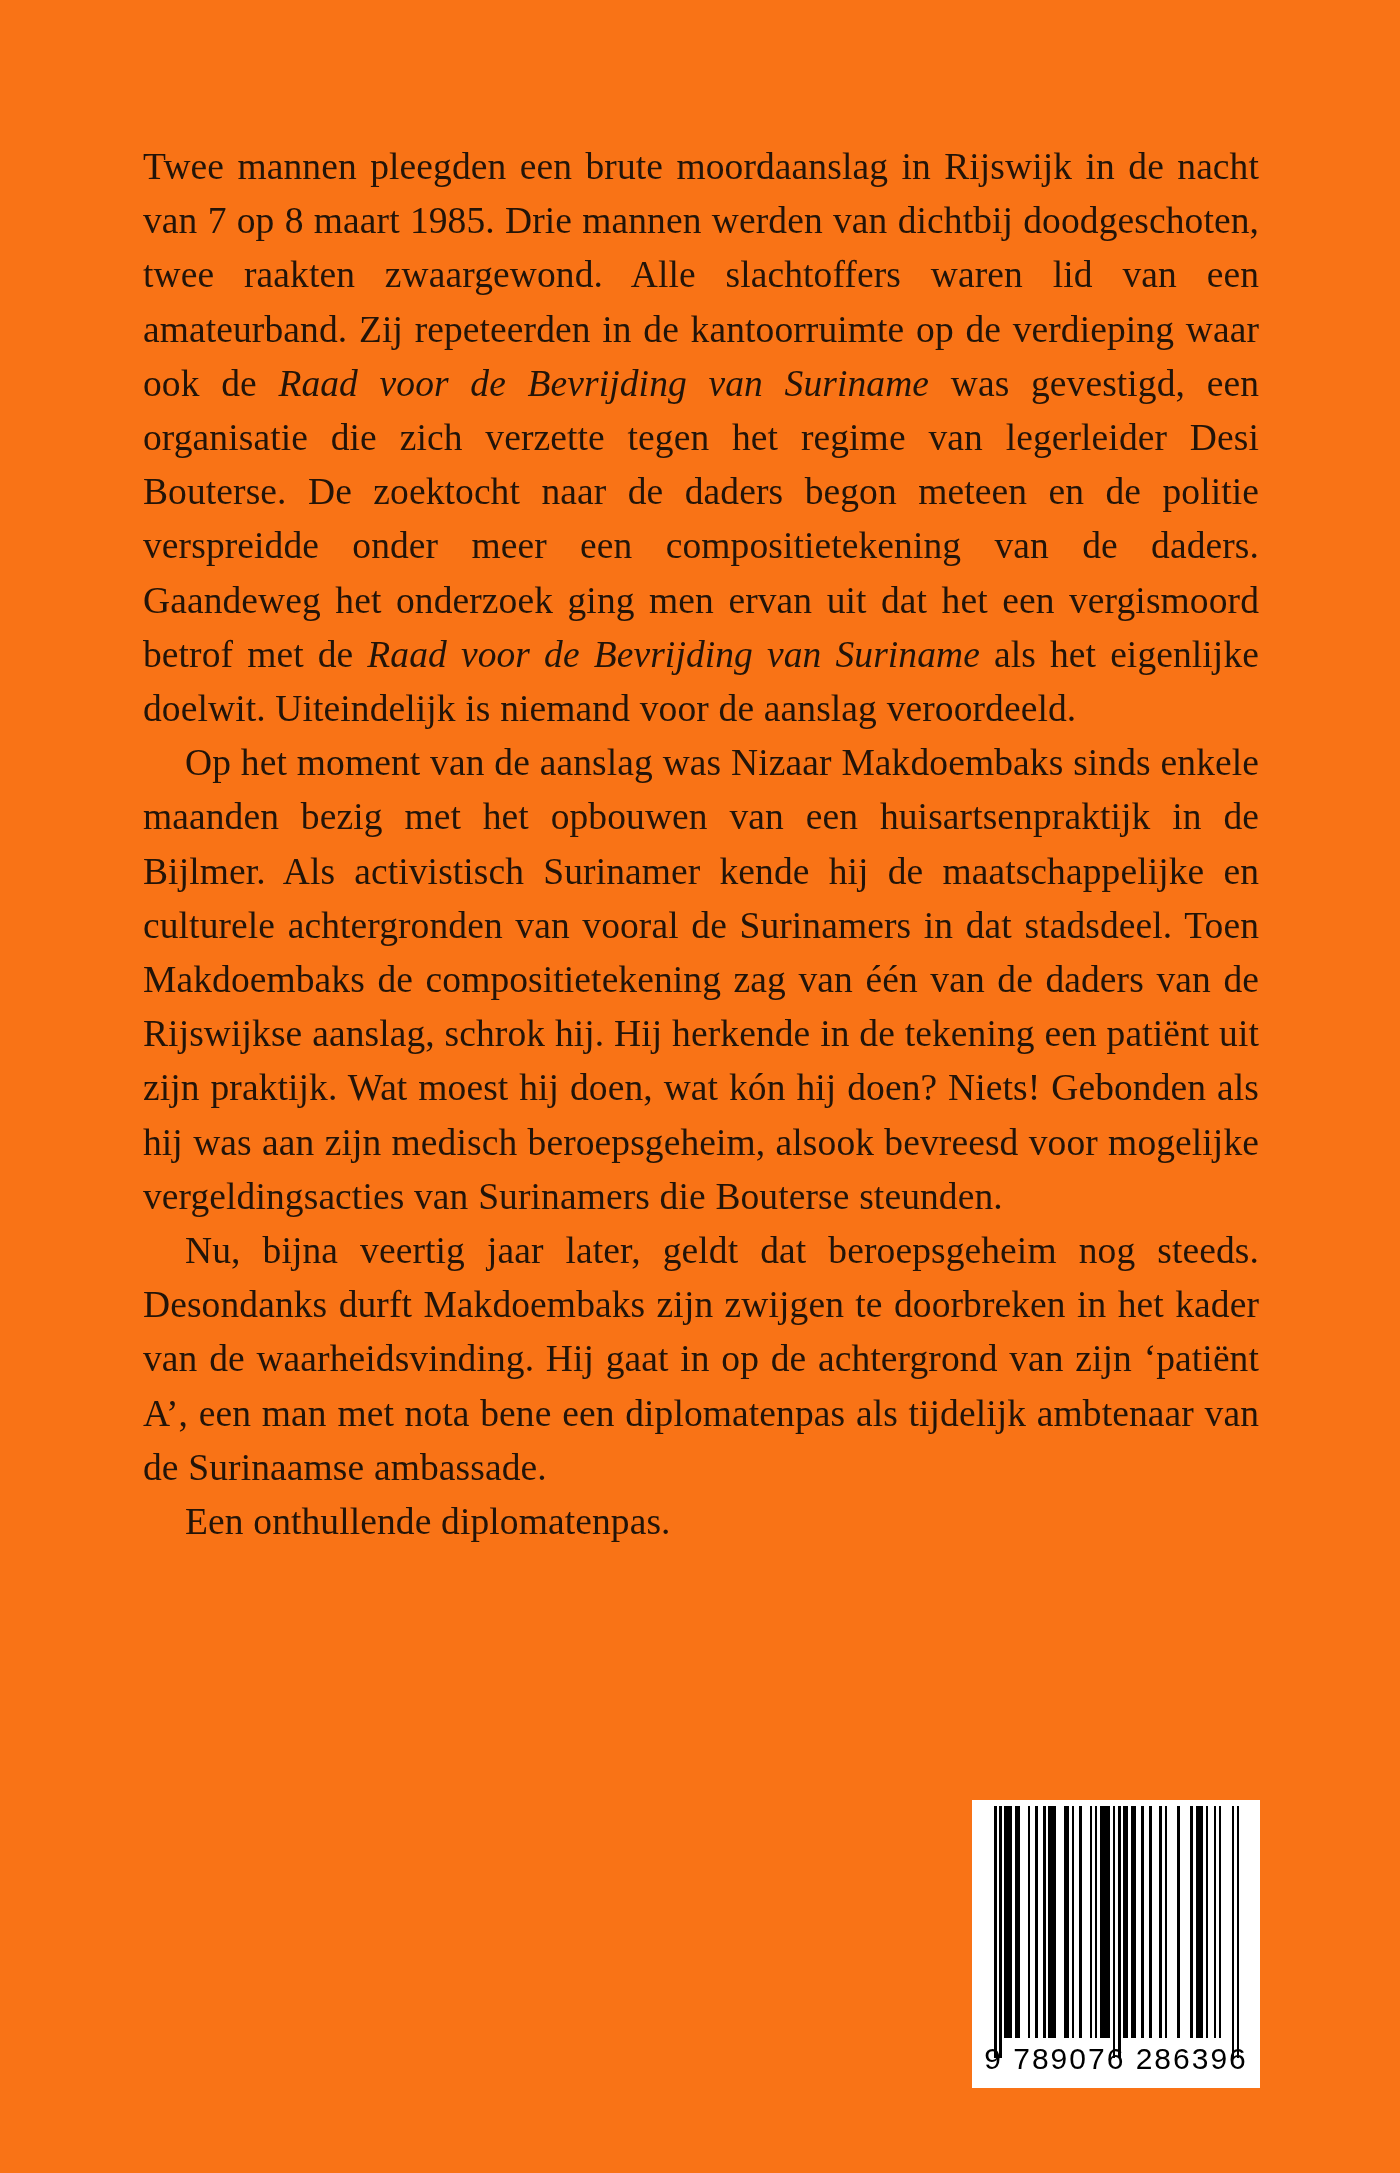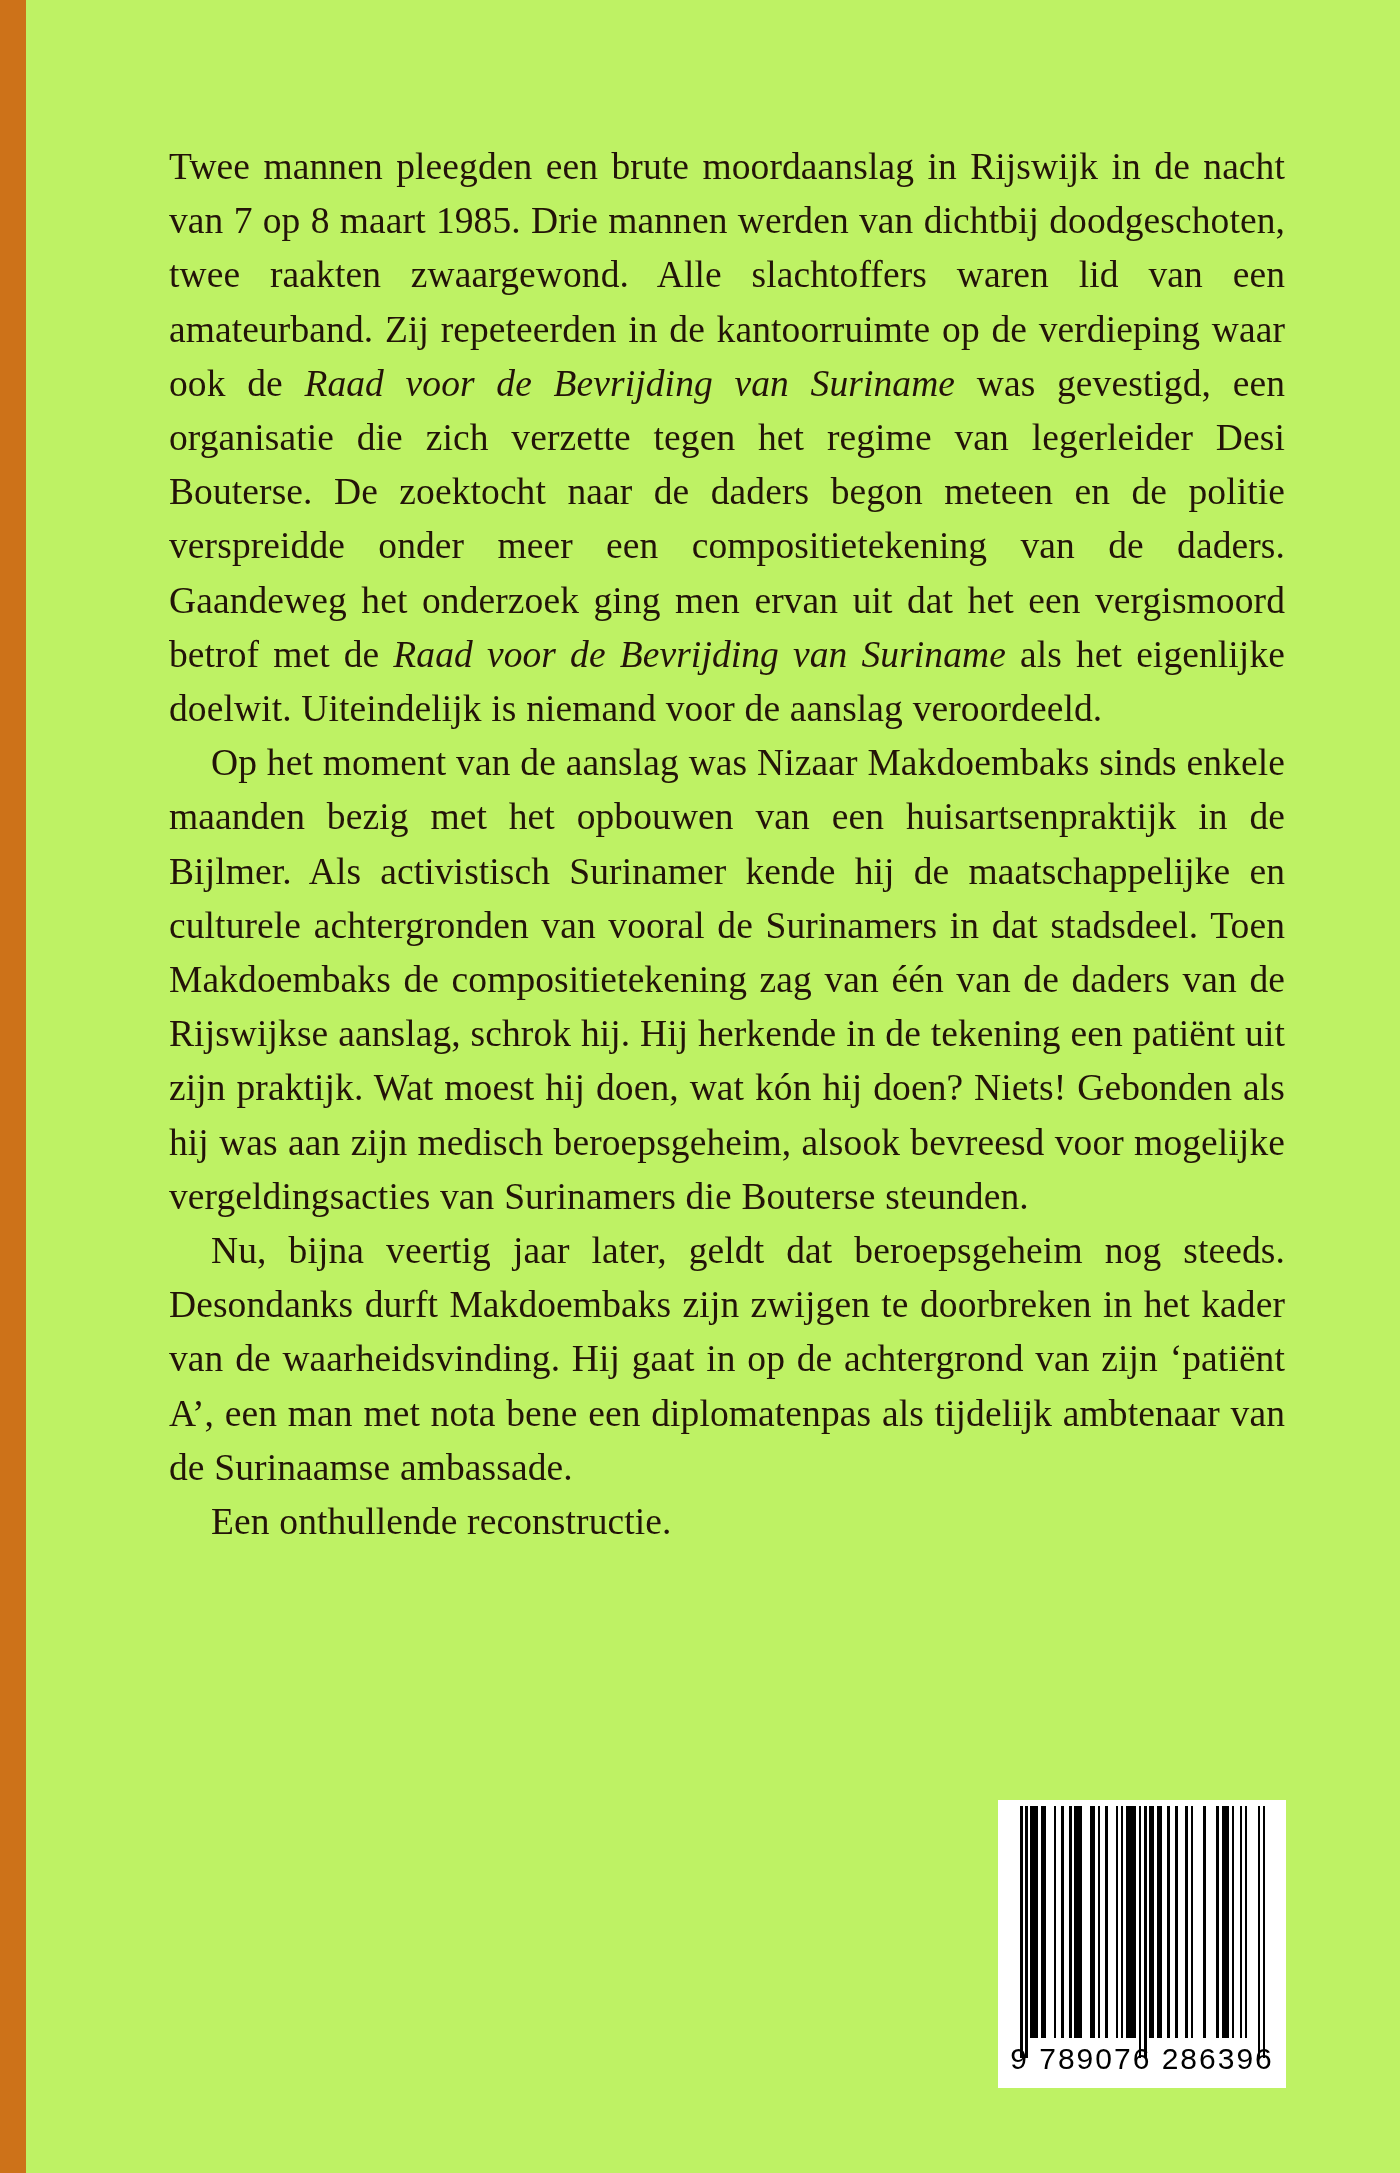--- a/index.html
+++ b/index.html
@@ -11,22 +11,21 @@
     height: 2173px;
     background: #cd7219;
     font-family: "Liberation Serif", "DejaVu Serif", serif;
     overflow: hidden;
     position: relative;
   }
 
   #page {
     position: absolute;
     inset: 0;
-    background: #bef264;
-    margin-left: 26px;
+    background: #f97316;
   }
 
   #blurb {
     position: absolute;
     left: 143px;
     top: 140px;
     width: 1116px;
     color: #231408;
     font-size: 37.5px;
     line-height: 54.2px;
@@ -104,21 +103,21 @@
 </style>
 </head>
 <body>
 
 <div id="page">
 
   <div id="blurb">
       <p class="jtext nojust"><span>Twee mannen pleegden een brute moordaanslag in Rijswijk in de nacht van 7 op 8 maart 1985. Drie mannen werden van dichtbij doodgeschoten, twee raakten zwaargewond. Alle slachtoffers waren lid van een amateurband. Zij repeteerden in de kantoorruimte op de verdieping waar ook de </span><em>Raad voor de Bevrijding van Suriname</em><span> was gevestigd, een organisatie die zich verzette tegen het regime van legerleider Desi Bouterse. De zoektocht naar de daders begon meteen en de politie verspreidde onder meer een compositietekening van de daders. Gaandeweg het onderzoek ging men ervan uit dat het een vergismoord betrof met de </span><em>Raad voor de Bevrijding van Suriname</em><span> als het eigenlijke doelwit. Uiteindelijk is niemand voor de aanslag veroordeeld.</span></p>
       <p class="indented jtext nojust"><span>Op het moment van de aanslag was Nizaar Makdoembaks sinds enkele maanden bezig met het opbouwen van een huisartsenpraktijk in de Bijlmer. Als activistisch Surinamer kende hij de maatschappelijke en culturele achtergronden van vooral de Surinamers in dat stadsdeel. Toen Makdoembaks de compositietekening zag van één van de daders van de Rijswijkse aanslag, schrok hij. Hij herkende in de tekening een patiënt uit zijn praktijk. Wat moest hij doen, wat kón hij doen? Niets! Gebonden als hij was aan zijn medisch beroepsgeheim, alsook bevreesd voor mogelijke vergeldingsacties van Surinamers die Bouterse steunden.</span></p>
       <p class="indented jtext nojust"><span>Nu, bijna veertig jaar later, geldt dat beroepsgeheim nog steeds. Desondanks durft Makdoembaks zijn zwijgen te doorbreken in het kader van de waarheidsvinding. Hij gaat in op de achtergrond van zijn ‘patiënt A’, een man met nota bene een diplomatenpas als tijdelijk ambtenaar van de Surinaamse ambassade.</span></p>
-      <p class="indented jtext nojust"><span>Een onthullende reconstructie.</span></p>
+      <p class="indented jtext nojust"><span>Een onthullende diplomatenpas.</span></p>
     </div>
 
   <div id="barcode-block">
     <div id="barcode-bars">
         <div class="bar guard" style="width: 2.58947px;"></div>
         <div class="gap" style="width: 2.58947px;"></div>
         <div class="bar guard" style="width: 2.58947px;"></div>
         <div class="gap" style="width: 2.58947px;"></div>
         <div class="bar" style="width: 7.76842px;"></div>
         <div class="gap" style="width: 2.58947px;"></div>

